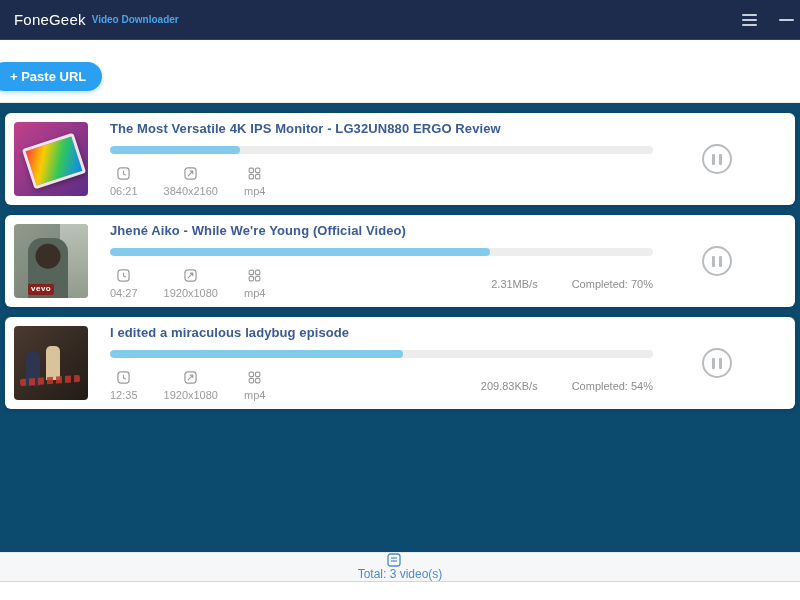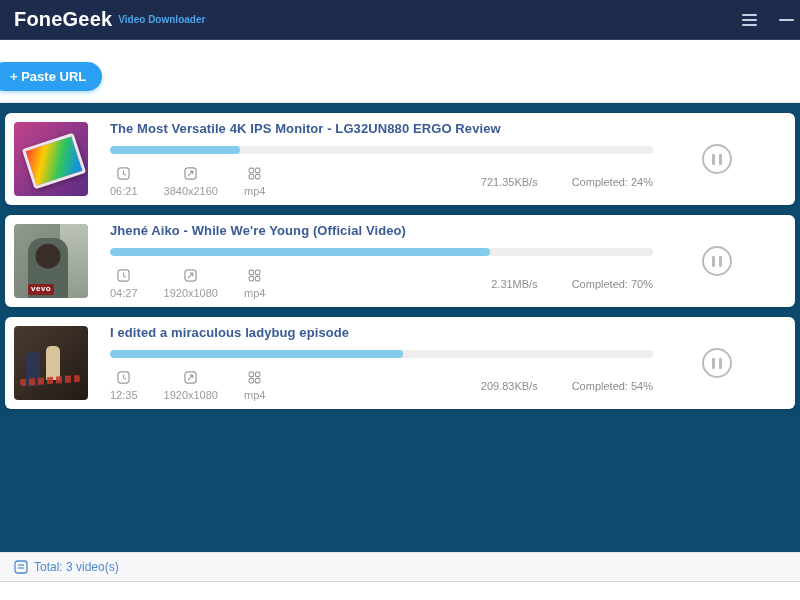--- a/index.html
+++ b/index.html
@@ -6,21 +6,21 @@
   html,body { width:800px; height:600px; }
   body { font-family:"Liberation Sans", sans-serif; background:#fff; overflow:hidden; }
 
   .app { position:relative; width:800px; height:600px; background:#fff; overflow:hidden; }
 
   
   .app-header {
     height:40px; background:#1d2b4d; display:flex; align-items:center;
     padding:0 14px; border-bottom:1px solid #33405f;
   }
-  .brand { font-size:20px; font-weight:bold; color:#ffffff; letter-spacing:.2px; }
+  .brand { font-size:15px; font-weight:normal; color:#ffffff; letter-spacing:.2px; }
   .brand-sub { font-size:10px; font-weight:bold; color:#4ba4ea; margin-left:6px; }
   .header-right { margin-left:auto; display:flex; align-items:center; gap:18px; }
   .menu-icon { display:flex; flex-direction:column; gap:3px; cursor:pointer; padding:4px; }
   .menu-icon span { display:block; width:15px; height:2px; background:#c7cedd; border-radius:1px; }
   .minimize-icon { width:15px; height:2px; background:#c7cedd; border-radius:1px; cursor:pointer; margin-right:-8px; }
 
   
   .toolbar { height:62px; background:#fff; position:relative; }
   .paste-btn {
     position:absolute; left:-10px; top:22px; height:29px; min-width:112px;
@@ -94,21 +94,21 @@
   .pause-btn {
     width:30px; height:30px; border-radius:50%; border:2px solid #b9bcbf;
     background:#fff; cursor:pointer; display:flex; align-items:center;
     justify-content:center; gap:4px; padding:0;
   }
   .pause-btn i { display:block; width:3px; height:11px; background:#b9bcbf; border-radius:1px; }
 
   
   .status-bar {
     height:30px; background:#f6f7f9; border-top:1px solid #e7e7e7; border-bottom:1px solid #d7d7d7;
-    display:flex; align-items:center; padding-left:20px;
+    display:flex; align-items:center; padding-left:0;flex-direction:column;
   }
   .status-bar .total-icon { margin-left:-6px; margin-right:6px; flex:0 0 auto; }
   .total-text { font-size:12px; color:#4e8ad2; }
   .bottom-strip { height:18px; background:#fff; }
 </style>
 </head>
 <body>
 
 <div class="app">
 
@@ -156,24 +156,20 @@
         </span>
         <span class="meta-item">
           <svg width="13" height="13" viewBox="0 0 14 14">
             <rect x="1.2" y="1.2" width="4.8" height="4.8" rx="1.4" fill="none" stroke="#9b9b9b" stroke-width="1.2"></rect>
             <rect x="8" y="1.2" width="4.8" height="4.8" rx="1.4" fill="none" stroke="#9b9b9b" stroke-width="1.2"></rect>
             <rect x="1.2" y="8" width="4.8" height="4.8" rx="1.4" fill="none" stroke="#9b9b9b" stroke-width="1.2"></rect>
             <rect x="8" y="8" width="4.8" height="4.8" rx="1.4" fill="none" stroke="#9b9b9b" stroke-width="1.2"></rect>
           </svg>
           <span>mp4</span>
         </span>
-        <span class="meta-right">
-          <span class="speed-text">721.35KB/s</span>
-          <span class="completed-text">Completed: 24%</span>
-        </span>
       </div>
     </div>
     <div class="pause-wrap">
       <button class="pause-btn">
         <i></i>
             <i></i>
       </button>
     </div>
   </div>
 

